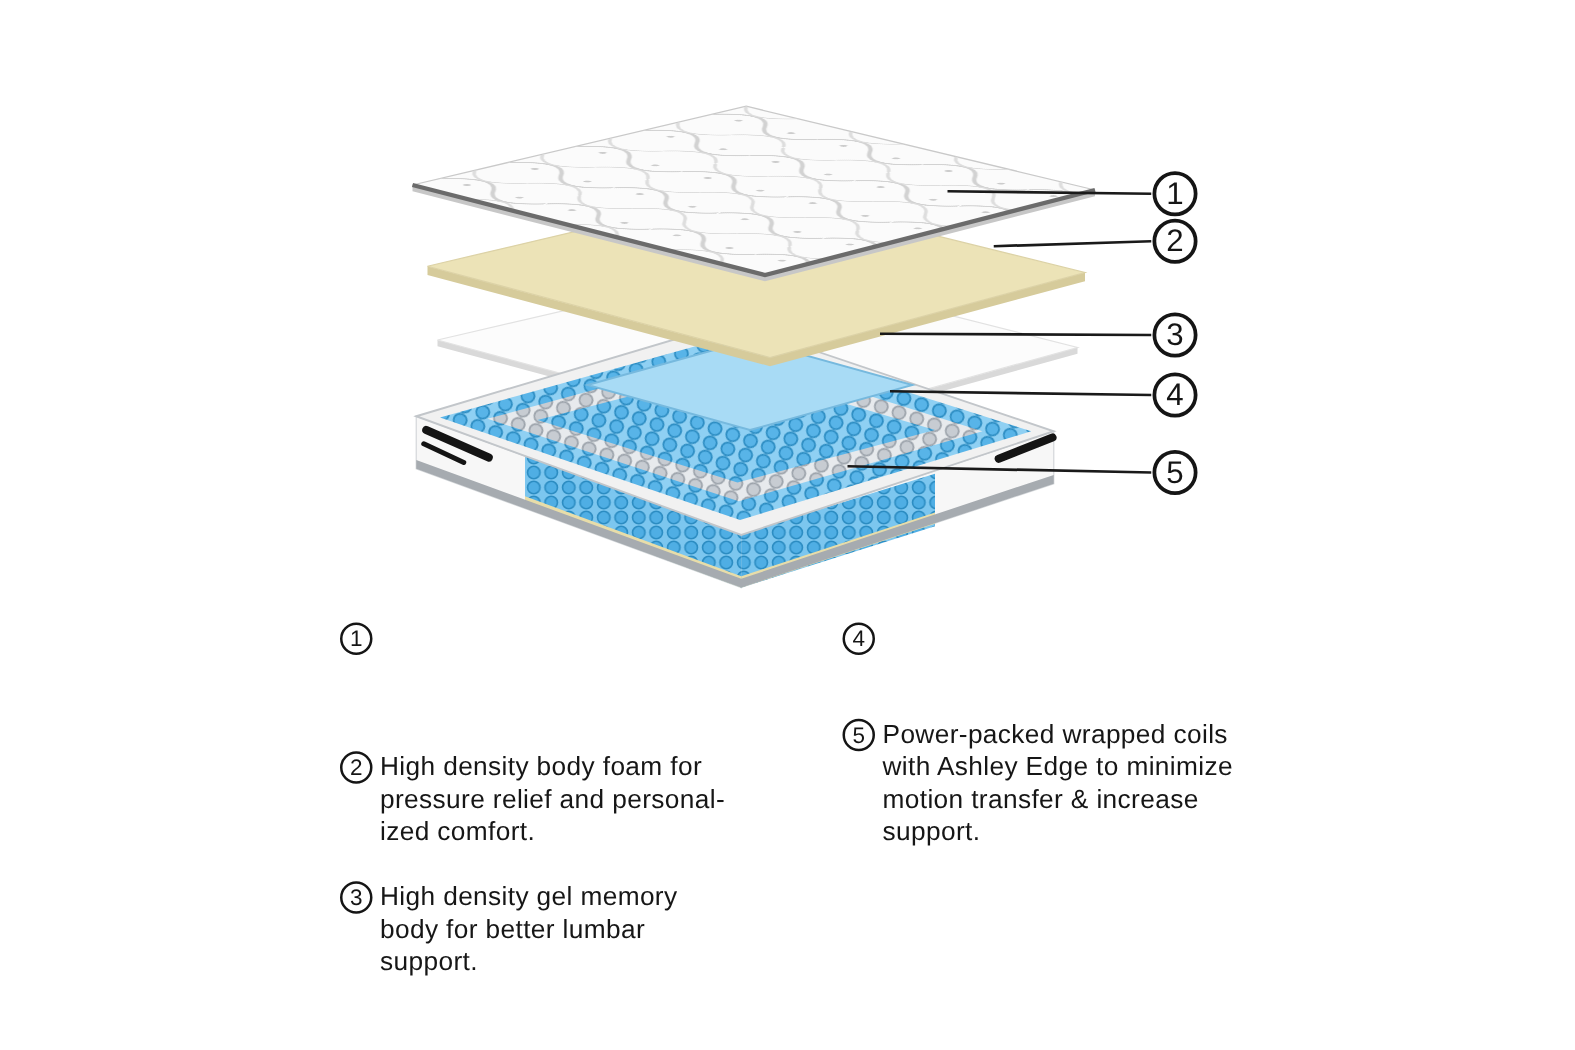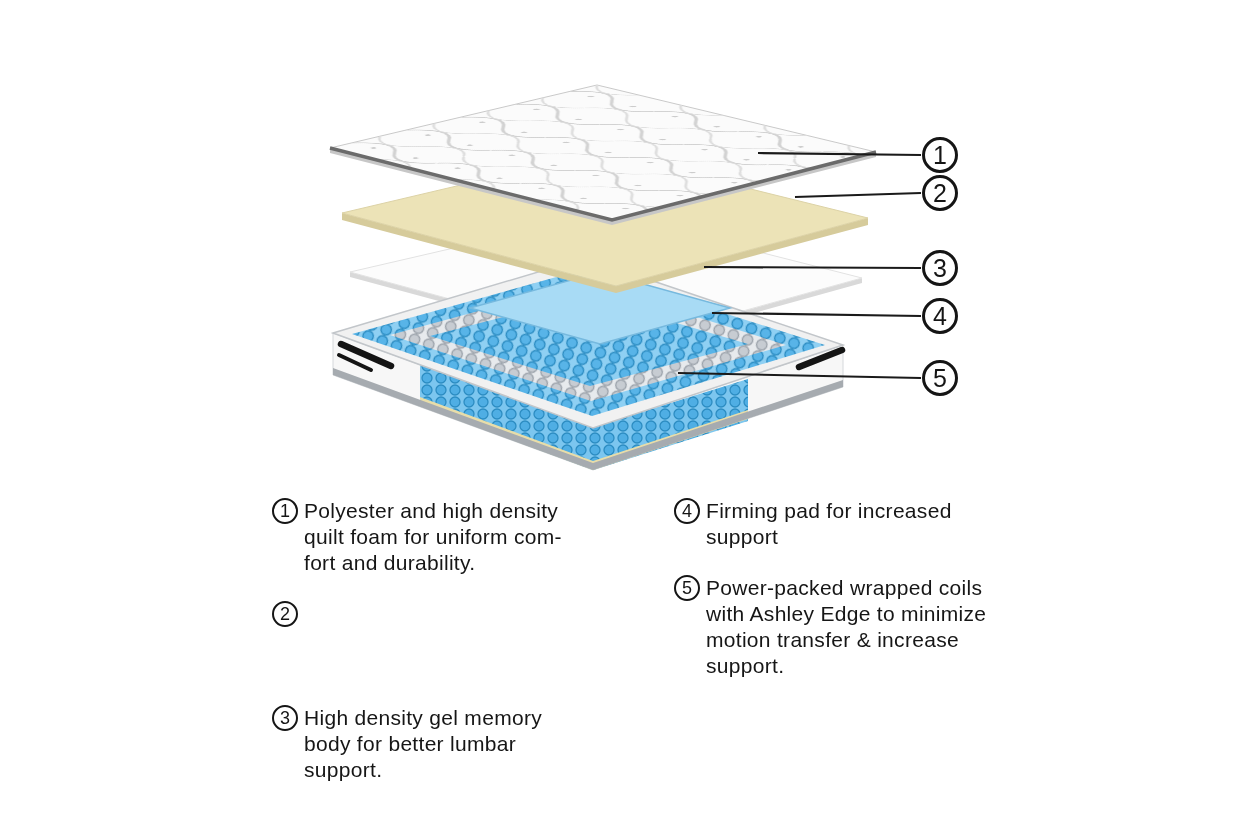--- a/index.html
+++ b/index.html
@@ -123,37 +123,35 @@
   </svg>
 
   <div class="callout c1">1</div>
   <div class="callout c2">2</div>
   <div class="callout c3">3</div>
   <div class="callout c4">4</div>
   <div class="callout c5">5</div>
 
   <div class="legend-item li1">
     <span class="lnum">1</span>
-    <p class="ltext">Polyester and high density
-quilt foam for uniform com-
-fort and durability.</p>
   </div>
   <div class="legend-item li2">
     <span class="lnum">2</span>
+    <p class="ltext">High density body foam for
+pressure relief and personal-
+ized comfort.</p>
   </div>
   <div class="legend-item li3">
     <span class="lnum">3</span>
     <p class="ltext">High density gel memory
 body for better lumbar
 support.</p>
   </div>
   <div class="legend-item li4">
     <span class="lnum">4</span>
-    <p class="ltext">Firming pad for increased
-support</p>
   </div>
   <div class="legend-item li5">
     <span class="lnum">5</span>
     <p class="ltext">Power-packed wrapped coils
 with Ashley Edge to minimize
 motion transfer &amp; increase
 support.</p>
   </div>
 
 </div>

